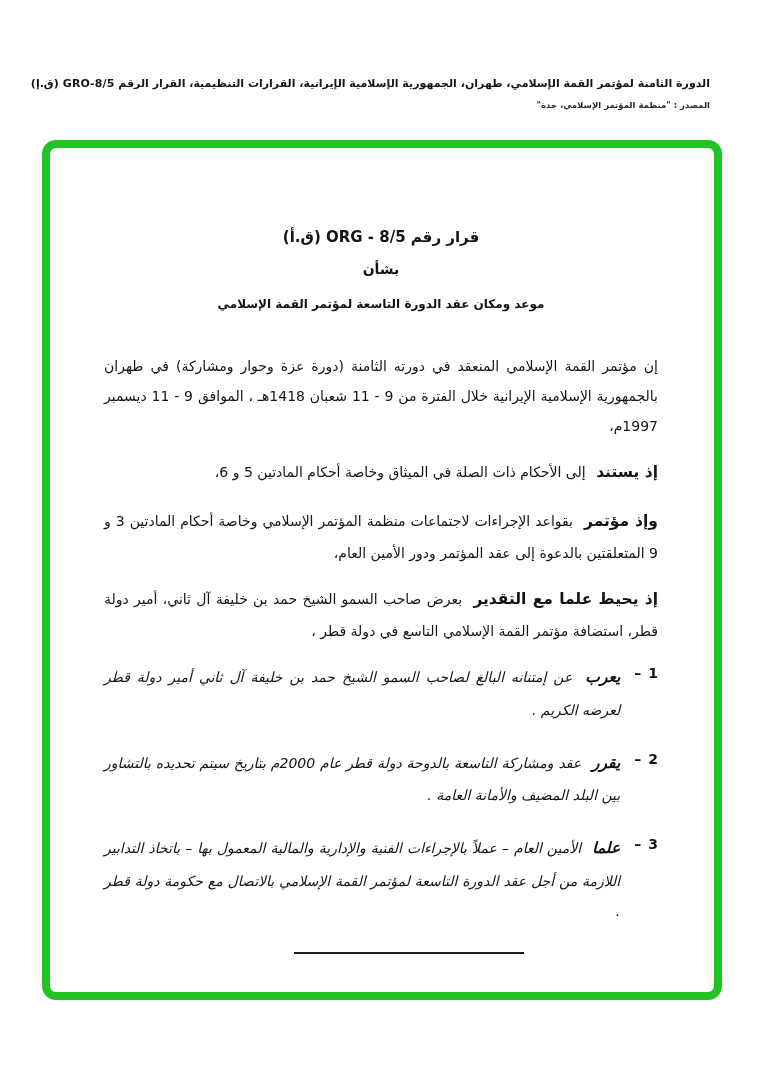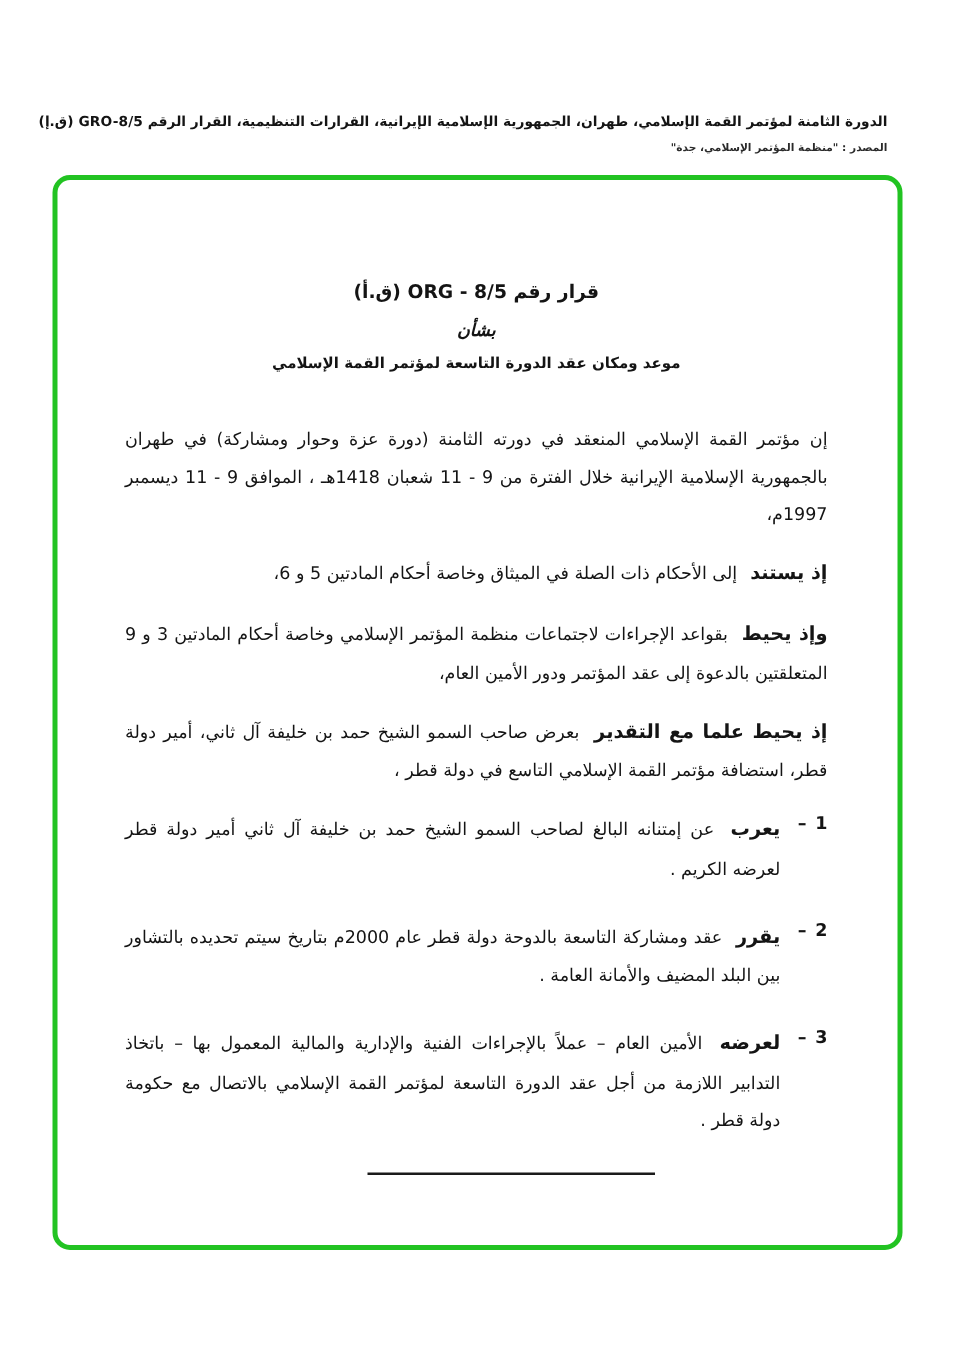--- a/index.html
+++ b/index.html
@@ -12,64 +12,62 @@
     overflow: hidden;
   }
   .page { position: absolute; inset: 0; background: #ffffff; }
 
   
   .page-header {
     position: absolute;
     top: 76px; left: 48px; right: 58px;
     direction: rtl;
     text-align: right;
-    margin-top: 14px;
   }
   .citation-line {
     font-size: 11px;
     font-weight: bold;
     line-height: 1.5;
     letter-spacing: 0.1px;
     white-space: nowrap;
   }
   .source-line {
     margin-top: 7px;
     font-size: 8.5px;
     font-weight: bold;
     color: #2a2a2a;
   }
 
   
   .doc-frame {
     position: absolute;
     top: 140px; left: 42px;
     width: 680px; height: 860px;
-    border: 4px solid #f9a8d4;
+    border: 8px solid #f9a8d4;
     border-radius: 14px;
     background: #ffffff;
   }
   .doc-content {
     position: absolute; inset: 0;
     padding: 80px 56px 26px 54px;
     direction: rtl;
     text-align: right;
   }
 
   
   .title-block { text-align: center; }
   .res-number {
     font-size: 15px;
     font-weight: bold;
     margin-bottom: 15px;
   }
   .subject-label {
     font-size: 14px;
     font-weight: bold;
-    margin-bottom: 10px;
-    font-style: italic;
+    margin-bottom: 20px;
   }
   .subject-title {
     font-size: 12px;
     font-weight: bold;
     margin-bottom: 40px;
   }
 
   
   .para {
     font-size: 14px;
@@ -101,20 +99,21 @@
     font-weight: bold;
     padding-top: 4px;
     margin-right: 7px;   
     margin-left: 14px;   
   }
   .item-text {
     flex: 1;
     font-size: 14px;
     line-height: 2.15;
     text-align: justify;
+    font-style: italic;
   }
 
   
   .separator-line {
     width: 230px;
     border-top: 2px solid #1a1a1a;
     margin: 26px auto 0 auto;
     transform: translateX(28px); 
   }
 </style>
@@ -138,21 +137,21 @@
       </div>
 
       <p class="para">إن مؤتمر القمة الإسلامي المنعقد في دورته الثامنة (دورة عزة وحوار ومشاركة) في طهران بالجمهورية الإسلامية الإيرانية خلال الفترة من 9 - 11 شعبان 1418هـ ، الموافق 9 - 11 ديسمبر 1997م،</p>
 
       <p class="para">
         <span class="lead">إذ يستند</span>
         <span>إلى الأحكام ذات الصلة في الميثاق وخاصة أحكام المادتين 5 و 6،</span>
       </p>
 
       <p class="para">
-        <span class="lead">وإذ يحيط</span>
+        <span class="lead">وإذ مؤتمر</span>
         <span>بقواعد الإجراءات لاجتماعات منظمة المؤتمر الإسلامي وخاصة أحكام المادتين 3 و 9 المتعلقتين بالدعوة إلى عقد المؤتمر ودور الأمين العام،</span>
       </p>
 
       <p class="para">
         <span class="lead">إذ يحيط علما مع التقدير</span>
         <span>بعرض صاحب السمو الشيخ حمد بن خليفة آل ثاني، أمير دولة قطر، استضافة مؤتمر القمة الإسلامي التاسع في دولة قطر ،</span>
       </p>
 
       <div class="item">
         <span class="item-num">1</span>
@@ -169,21 +168,21 @@
         <p class="item-text">
           <span class="lead">يقرر</span>
           <span>عقد ومشاركة التاسعة بالدوحة دولة قطر عام 2000م بتاريخ سيتم تحديده بالتشاور بين البلد المضيف والأمانة العامة .</span>
         </p>
       </div>
 
       <div class="item">
         <span class="item-num">3</span>
         <span class="item-dash">–</span>
         <p class="item-text">
-          <span class="lead">لعرضه</span>
+          <span class="lead">علما</span>
           <span>الأمين العام – عملاً بالإجراءات الفنية والإدارية والمالية المعمول بها – باتخاذ التدابير اللازمة من أجل عقد الدورة التاسعة لمؤتمر القمة الإسلامي بالاتصال مع حكومة دولة قطر .</span>
         </p>
       </div>
 
       <div class="separator-line"></div>
 
     </div>
   </div>
 
 </div>

